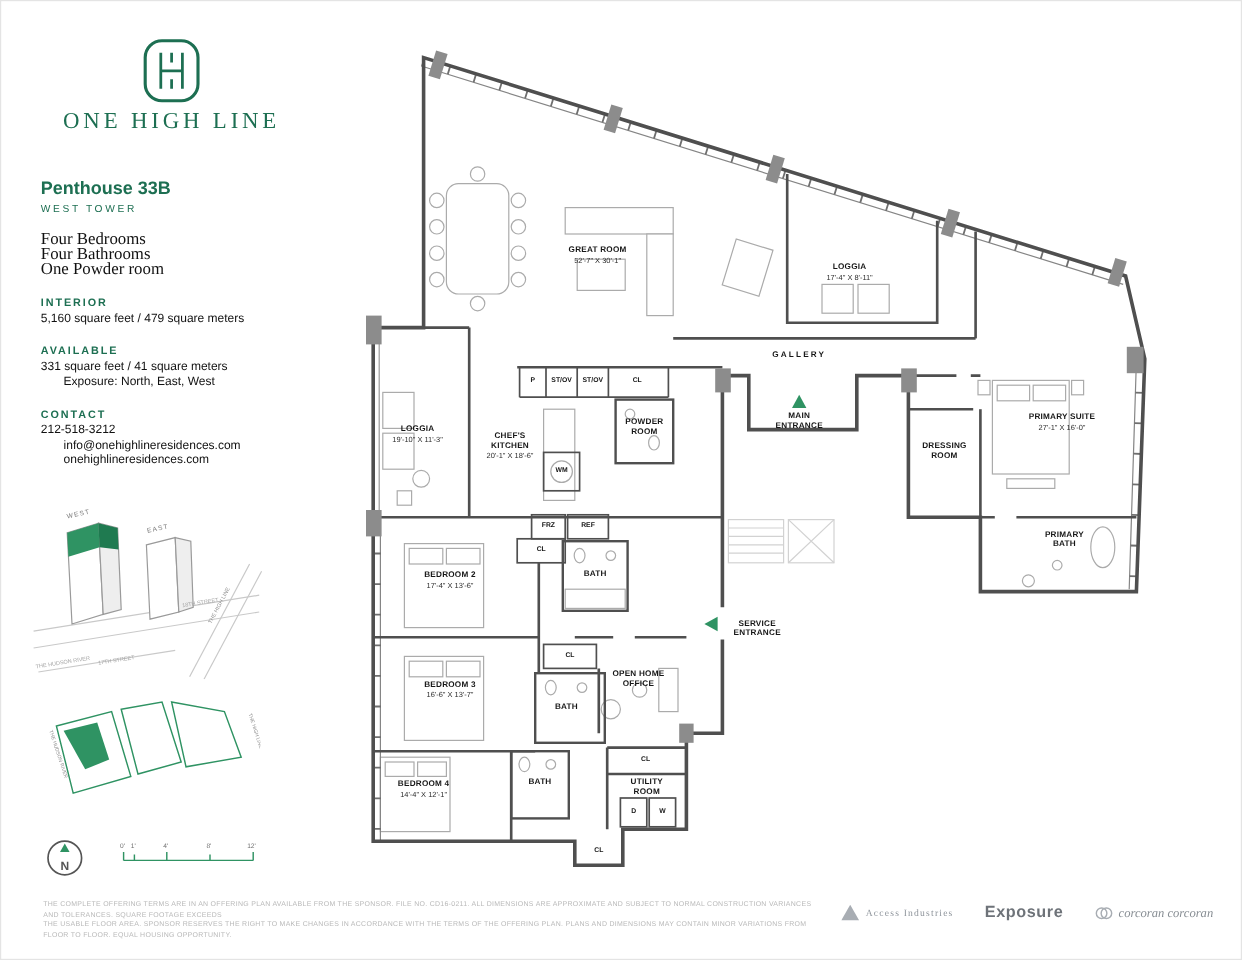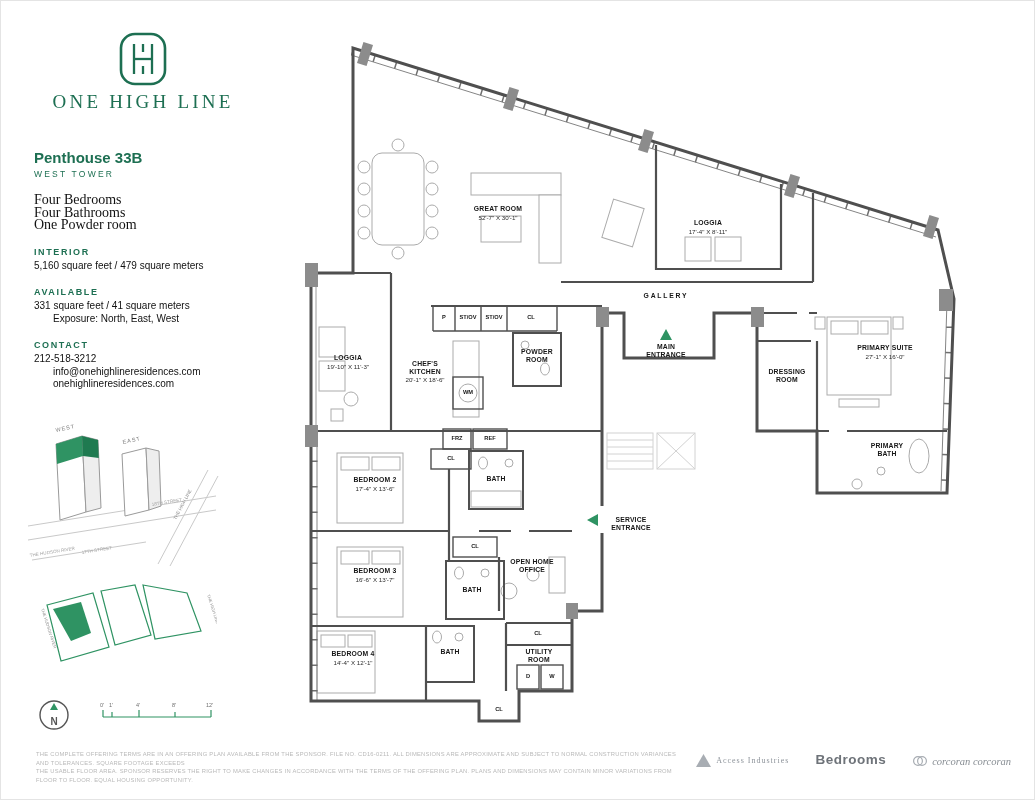--- a/index.html
+++ b/index.html
@@ -389,21 +389,21 @@
       <div>THE COMPLETE OFFERING TERMS ARE IN AN OFFERING PLAN AVAILABLE FROM THE SPONSOR. FILE NO. CD16-0211. ALL DIMENSIONS ARE APPROXIMATE AND SUBJECT TO NORMAL CONSTRUCTION VARIANCES AND TOLERANCES. SQUARE FOOTAGE EXCEEDS</div>
       <div>THE USABLE FLOOR AREA. SPONSOR RESERVES THE RIGHT TO MAKE CHANGES IN ACCORDANCE WITH THE TERMS OF THE OFFERING PLAN. PLANS AND DIMENSIONS MAY CONTAIN MINOR VARIATIONS FROM FLOOR TO FLOOR. EQUAL HOUSING OPPORTUNITY.</div>
     </div>
     <div class="logos">
       <div class="accesswrap">
         <svg width="15" height="13" viewBox="0 0 15 13">
           <polygon points="7.5,0 15,13 0,13" fill="#a8adb3"></polygon>
         </svg>
         <span class="accesstxt">Access Industries</span>
       </div>
-      <span class="witkoff">Bedrooms</span>
+      <span class="witkoff">Exposure</span>
       <div class="corcwrap">
         <svg width="16" height="12" viewBox="0 0 16 12">
           <circle cx="6" cy="6" r="4.4" fill="none" stroke="#a8adb3" stroke-width="1.2"></circle>
           <circle cx="10" cy="6" r="4.4" fill="none" stroke="#a8adb3" stroke-width="1.2"></circle>
         </svg>
         <span class="corctxt">corcoran corcoran</span>
       </div>
     </div>
   </div>
 

